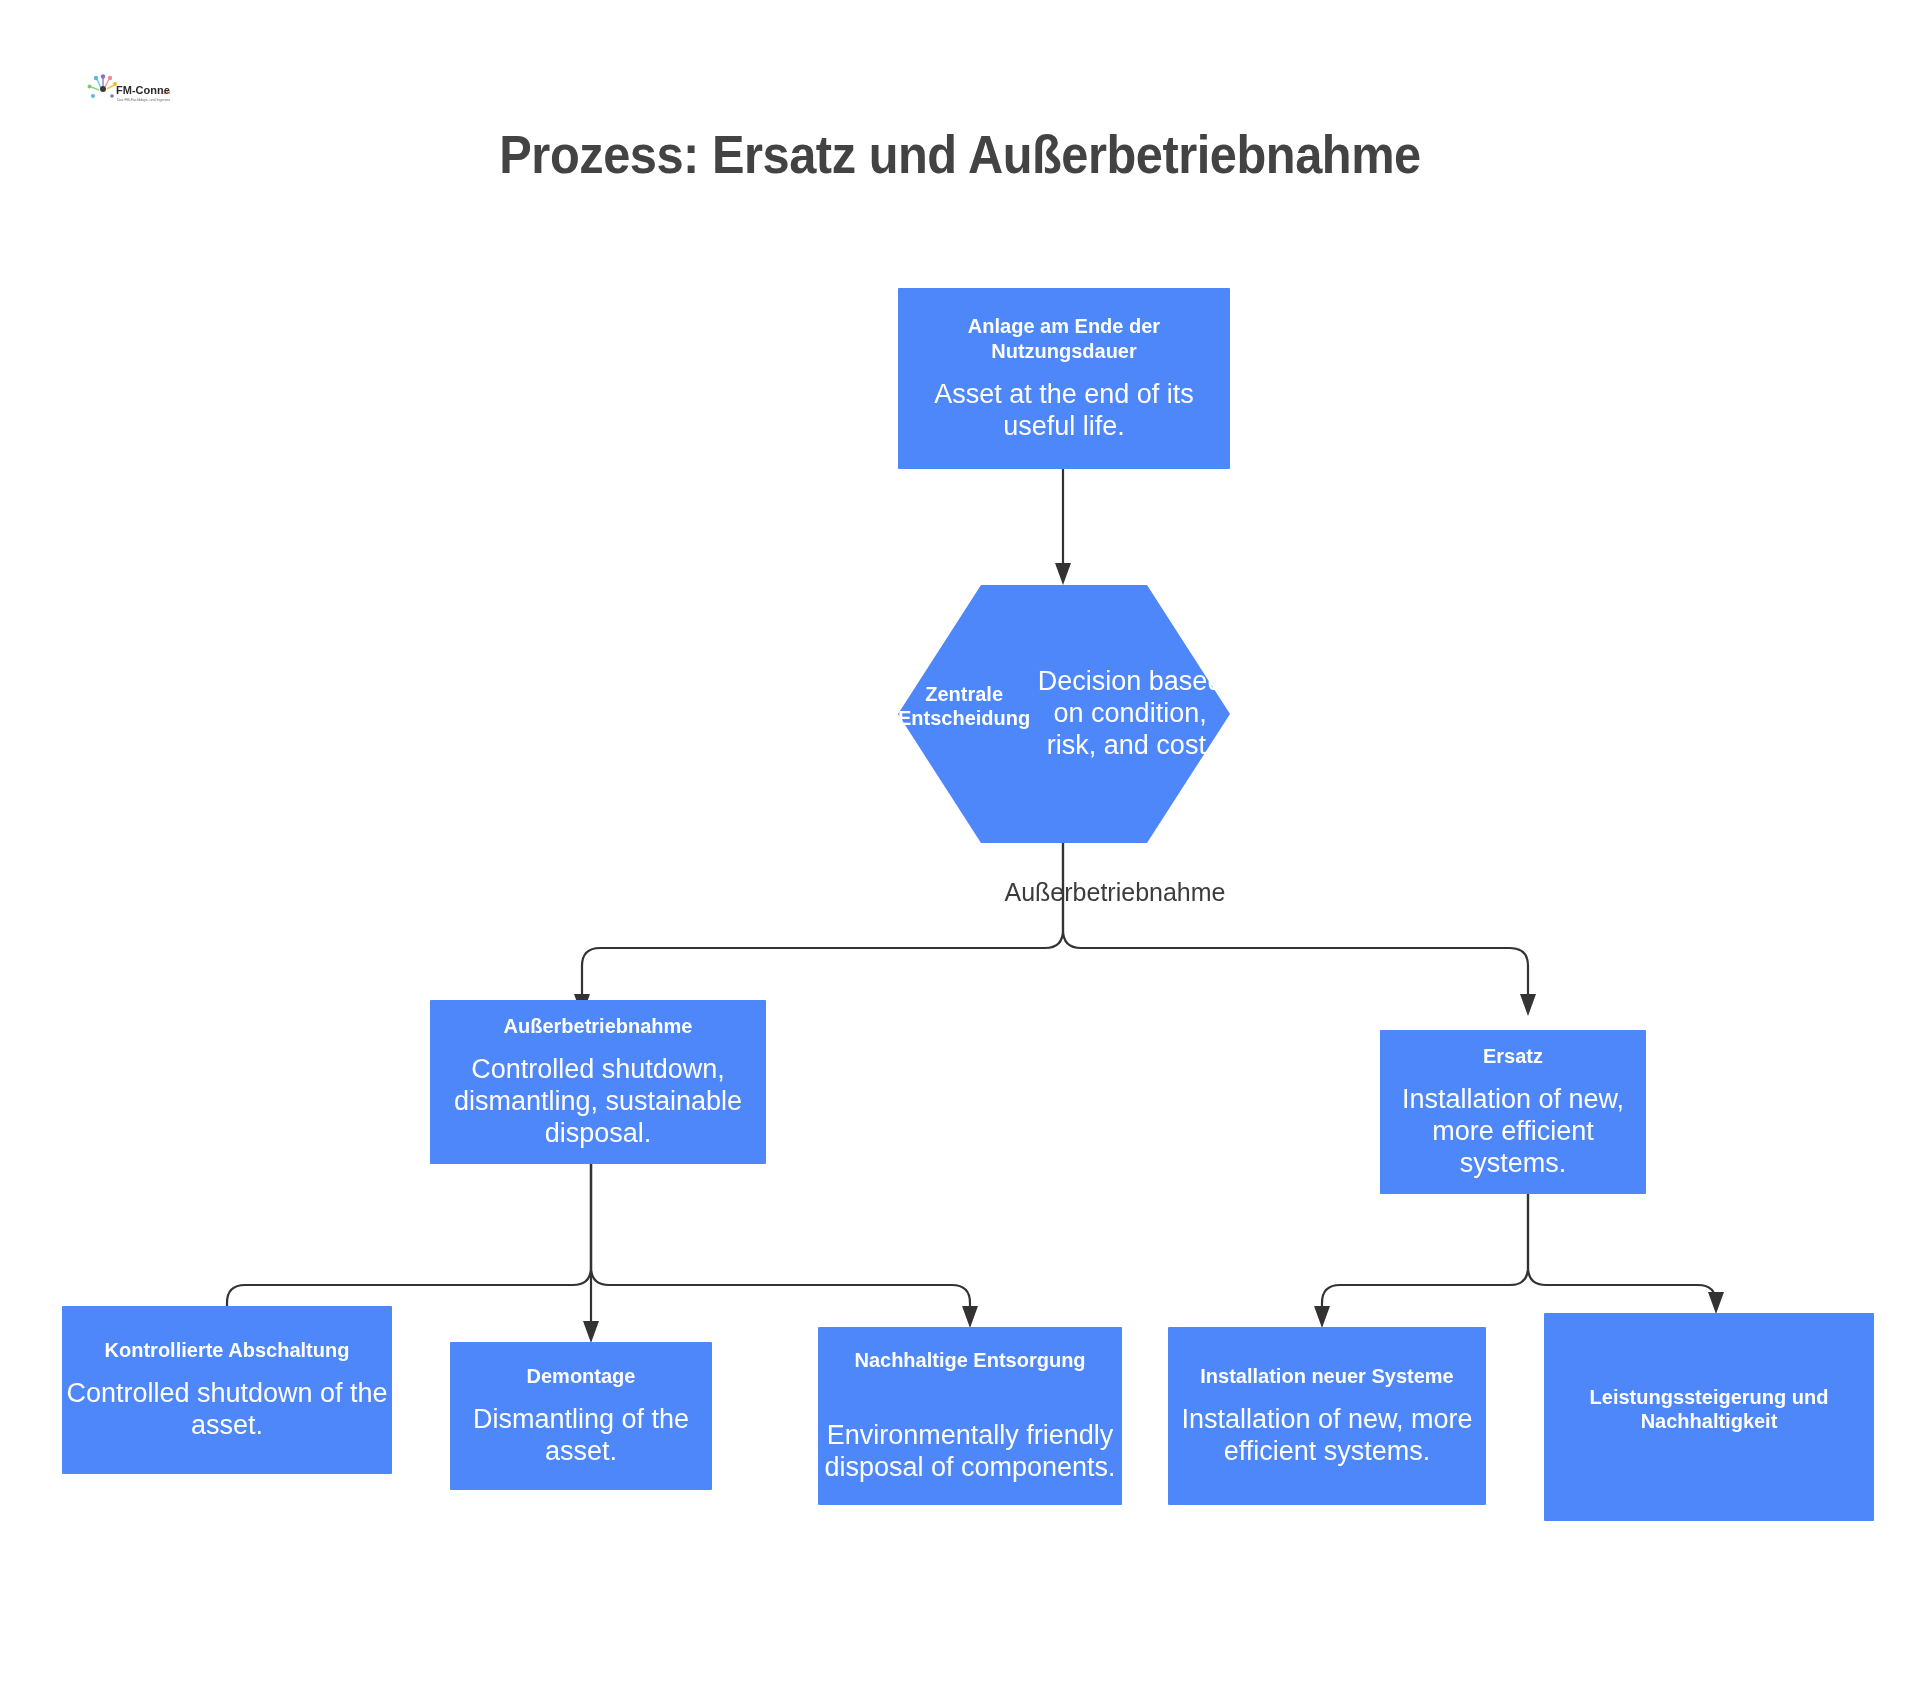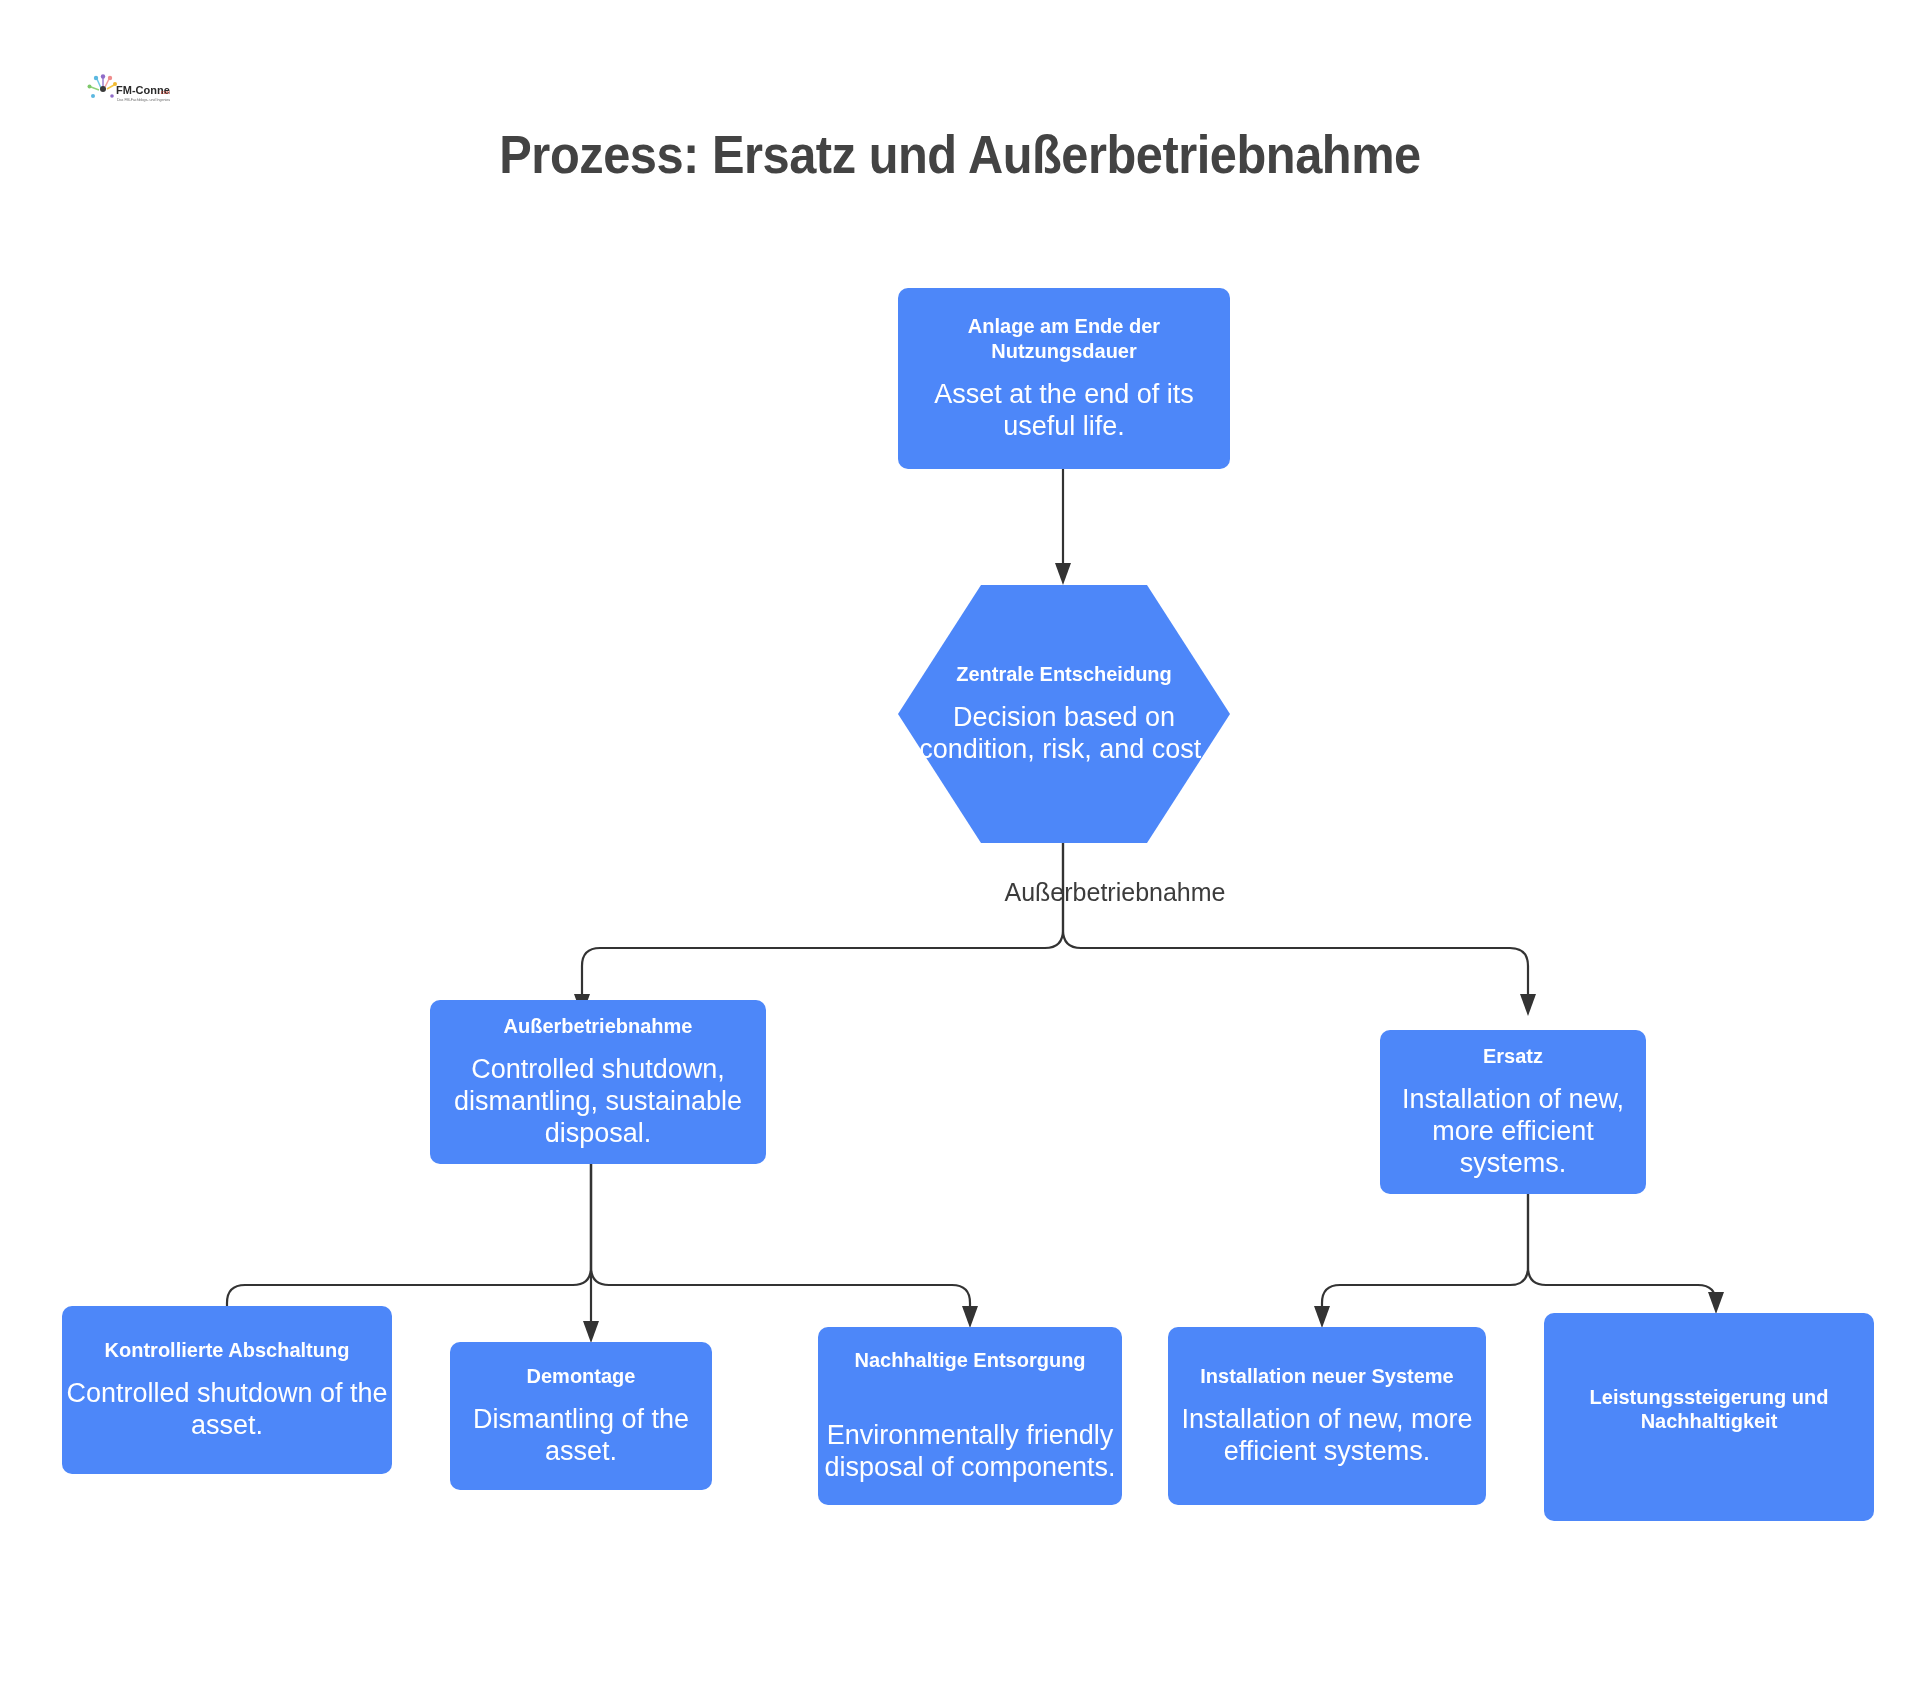--- a/index.html
+++ b/index.html
@@ -72,21 +72,21 @@
     white-space: nowrap;
     text-align: center;
     font-family: "Liberation Sans", sans-serif;
   }
 
   
   .node {
     position: absolute;
     box-sizing: border-box;
     background: #4d87f9;
-    border-radius: 10px;
+    border-radius: 1px;
     color: #ffffff;
     display: flex;
     flex-direction: column;
     align-items: center;
     justify-content: center;
     text-align: center;
     padding: 14px 4px;
   }
   .node .node-title {
     font-size: 20px;
@@ -112,21 +112,21 @@
     width: 100%;
     height: 100%;
     background: #4d87f9;
     clip-path: polygon(25% 0%, 75% 0%, 100% 50%, 75% 100%, 25% 100%, 0% 50%);
   }
   .node.hex .hex-inner {
     position: relative;
     z-index: 2;
     width: 100%;
     display: flex;
-    flex-direction: column;
+    flex-direction: row;
     align-items: center;
     justify-content: center;
     text-align: center;
   }
 </style>
 </head>
 <body>
 
 <div id="canvas">
 

